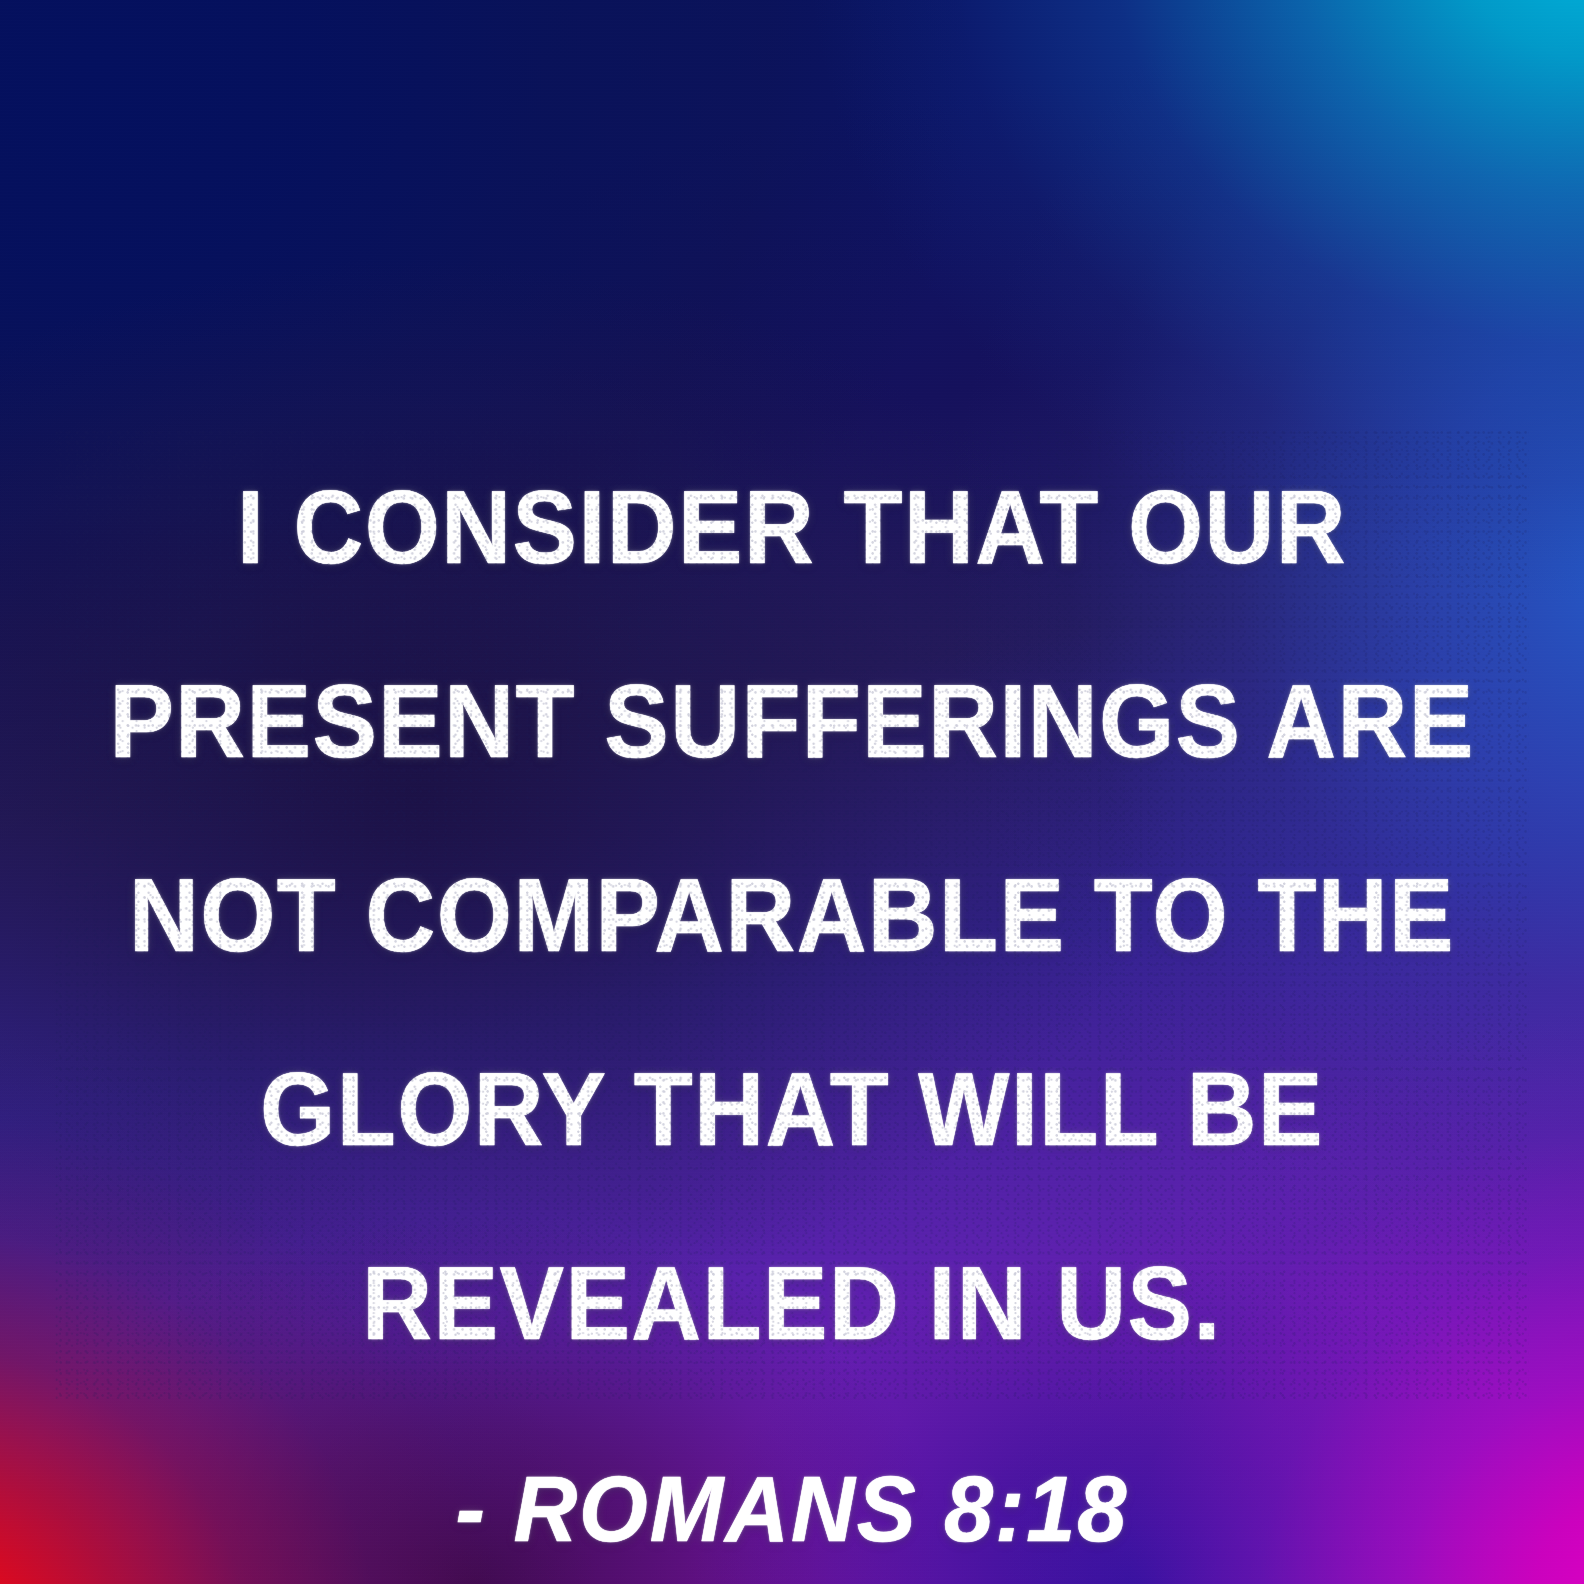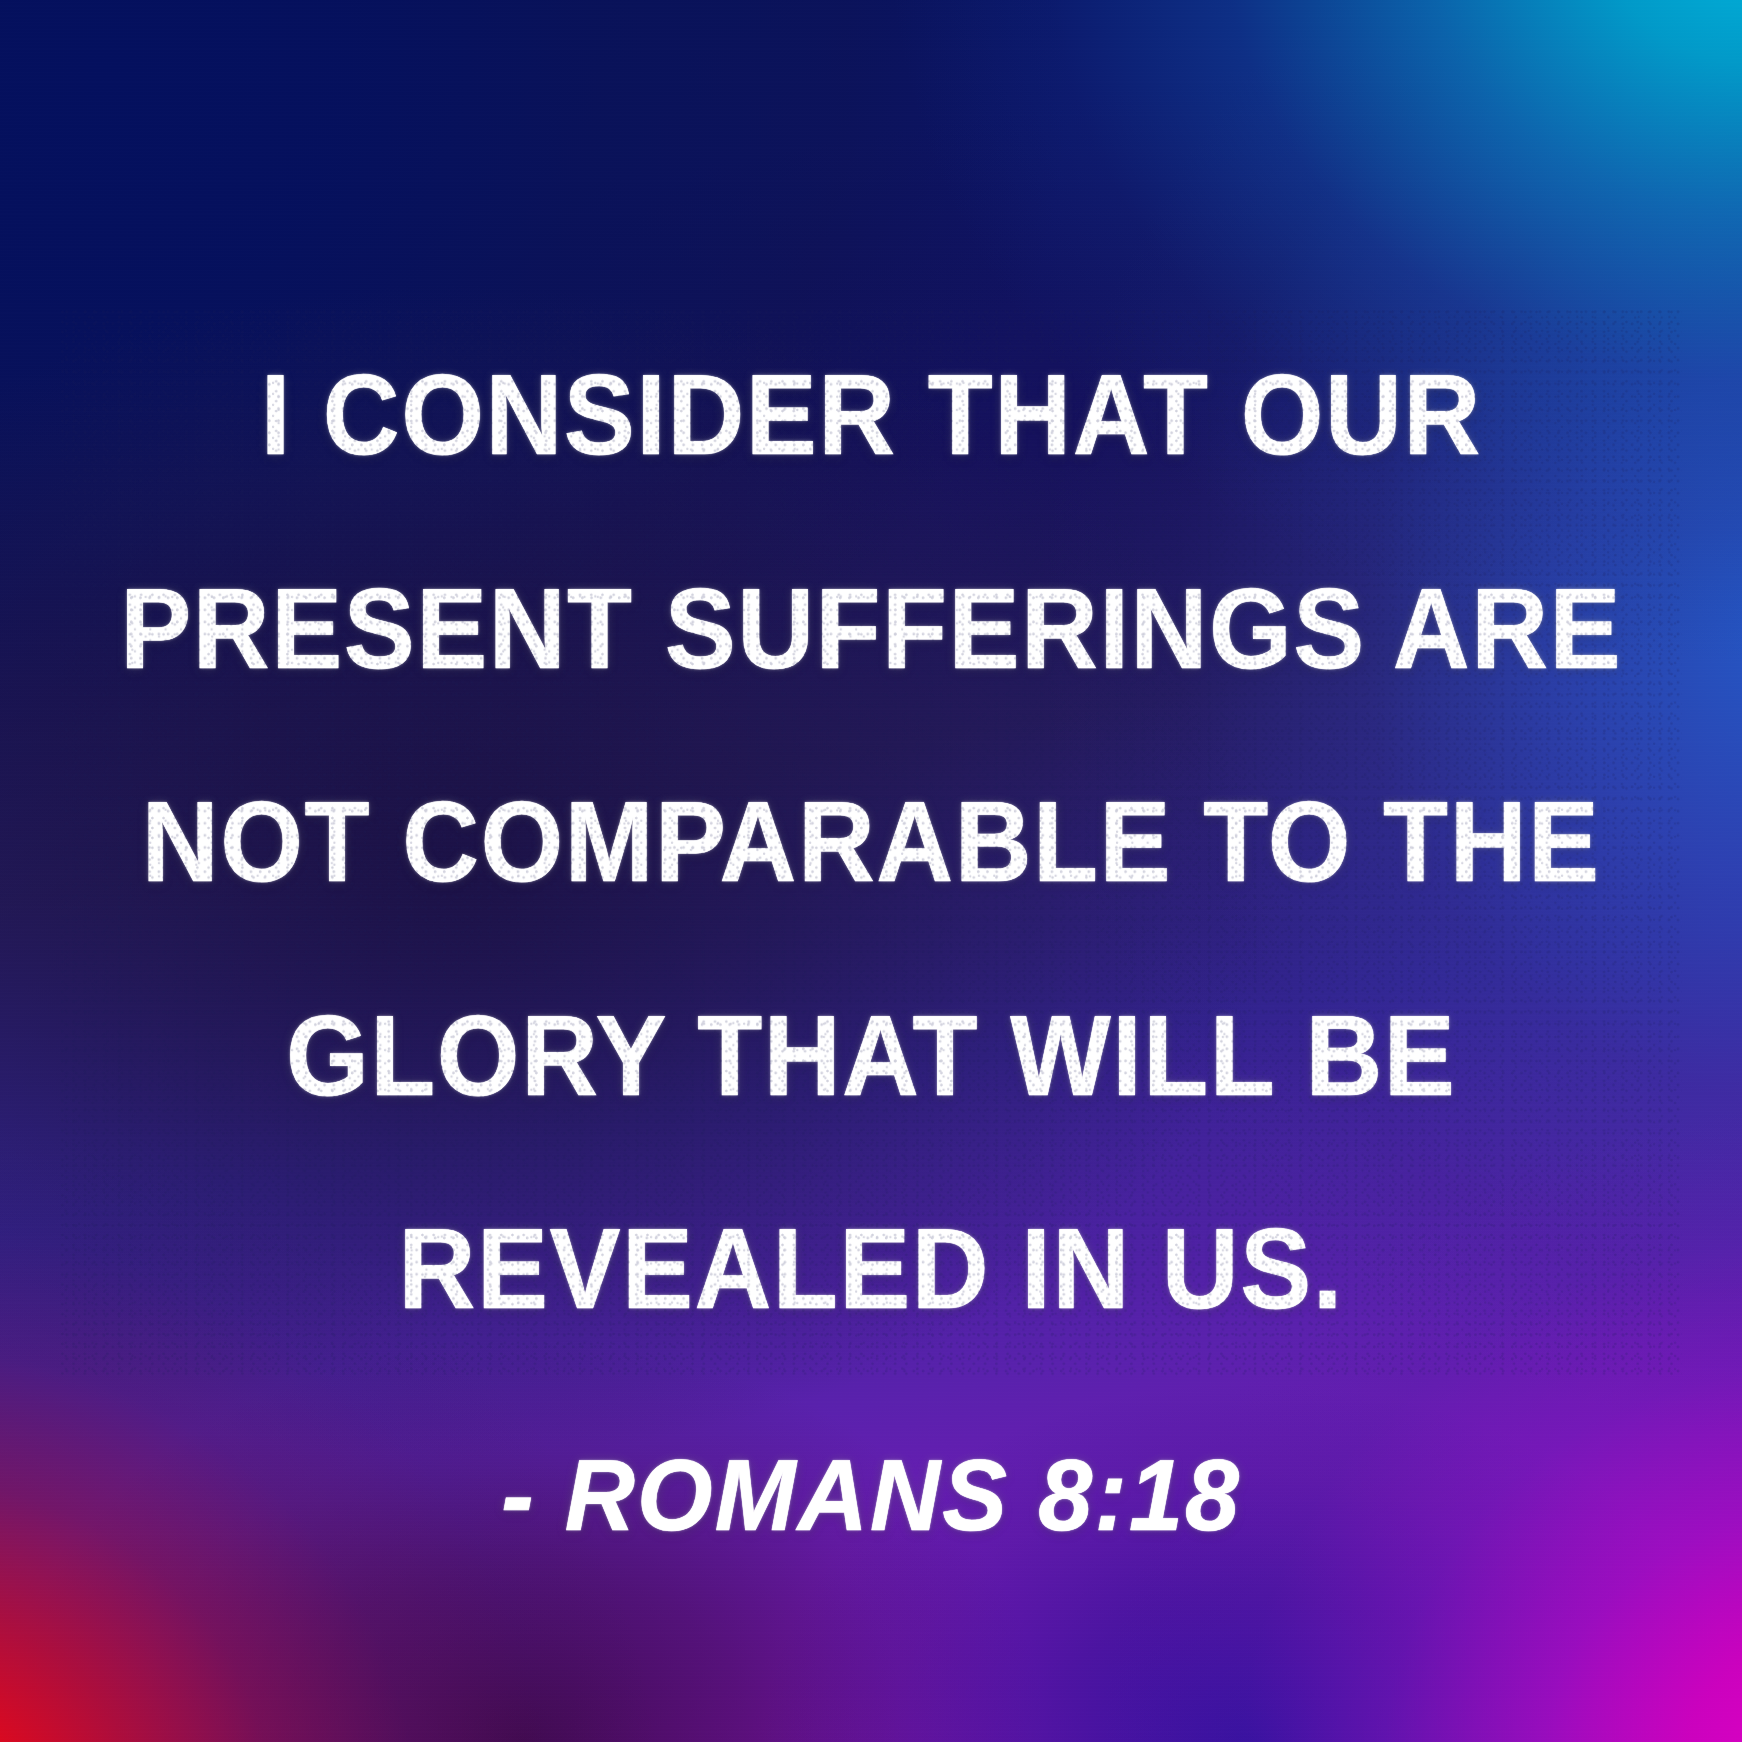--- a/index.html
+++ b/index.html
@@ -138,21 +138,21 @@
     mix-blend-mode: overlay;
   }
 
   
   #verse-content {
     position: absolute;
     inset: 0;
     display: flex;
     flex-direction: column;
     align-items: center;
-    justify-content: center;
+    justify-content: flex-end;
     padding-top: 132px;
     box-sizing: border-box;
     z-index: 5;
   }
 
   .verse-line {
     display: block;
     width: 100%;
     text-align: center;
     color: #ffffff;

